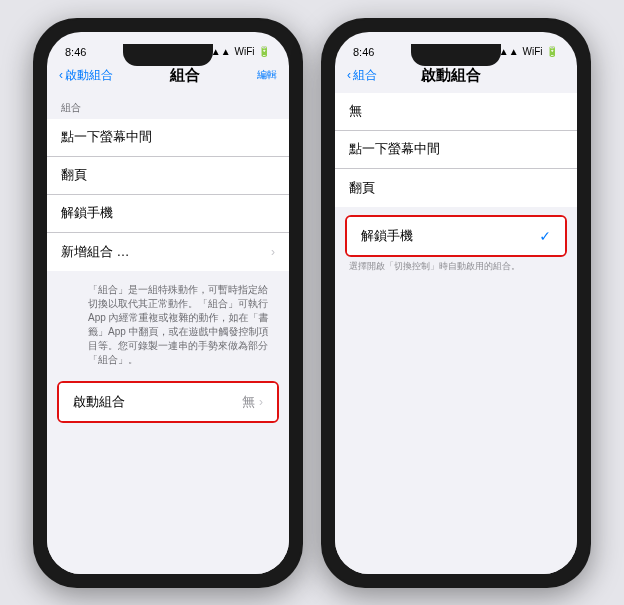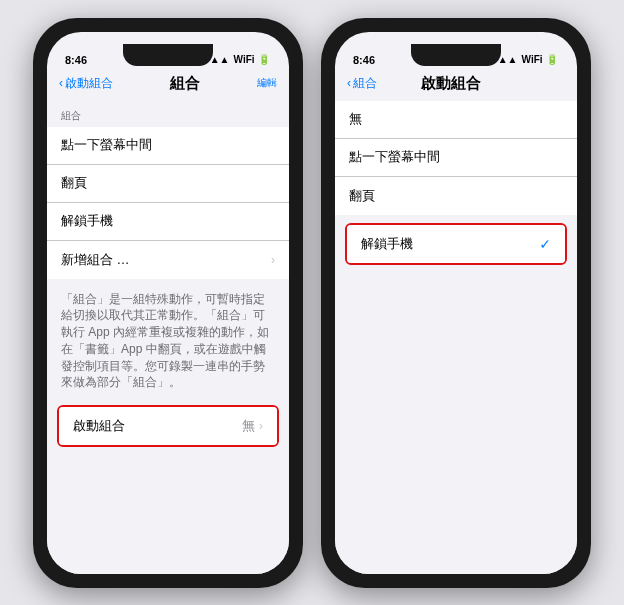--- a/index.html
+++ b/index.html
@@ -59,24 +59,23 @@
       z-index: 10;
     }
 
     
     .status-bar {
       display: flex;
       justify-content: space-between;
       align-items: center;
       padding: 14px 18px 4px;
       font-size: 11px;
-      font-weight: 700;
+      font-weight: 400;
       color: #000;
       flex-shrink: 0;
-      margin-top: 8px;
     }
 
     .status-right {
       display: flex;
       gap: 4px;
       align-items: center;
       font-size: 10px;
     }
 
     
@@ -149,24 +148,25 @@
       color: #8e8e93;
       font-size: 13px;
     }
 
     .chevron {
       color: #c7c7cc;
       font-size: 12px;
     }
 
     .description-text {
-      font-size: 12px;
+      font-size: 10px;
       color: #6d6d72;
       padding: 4px 14px 8px;
       line-height: 1.4;
+      margin-left: 27px;
     }
 
     
     .highlight-row {
       border: 2.5px solid #e01010;
       border-radius: 6px;
       margin: 6px 10px;
       background: #fff;
       overflow: hidden;
     }
@@ -291,16 +291,17 @@
           </div>
         </div>
 
         <div class="highlight-row-right">
           <div class="list-item" style="border-bottom:none;">
             <span>解鎖手機</span>
             <span class="checkmark">✓</span>
           </div>
         </div>
 
+        <div class="small-description">選擇開啟「切換控制」時自動啟用的組合。</div>
       </div>
     </div>
   </div>
 </div>
 
 </body></html>

